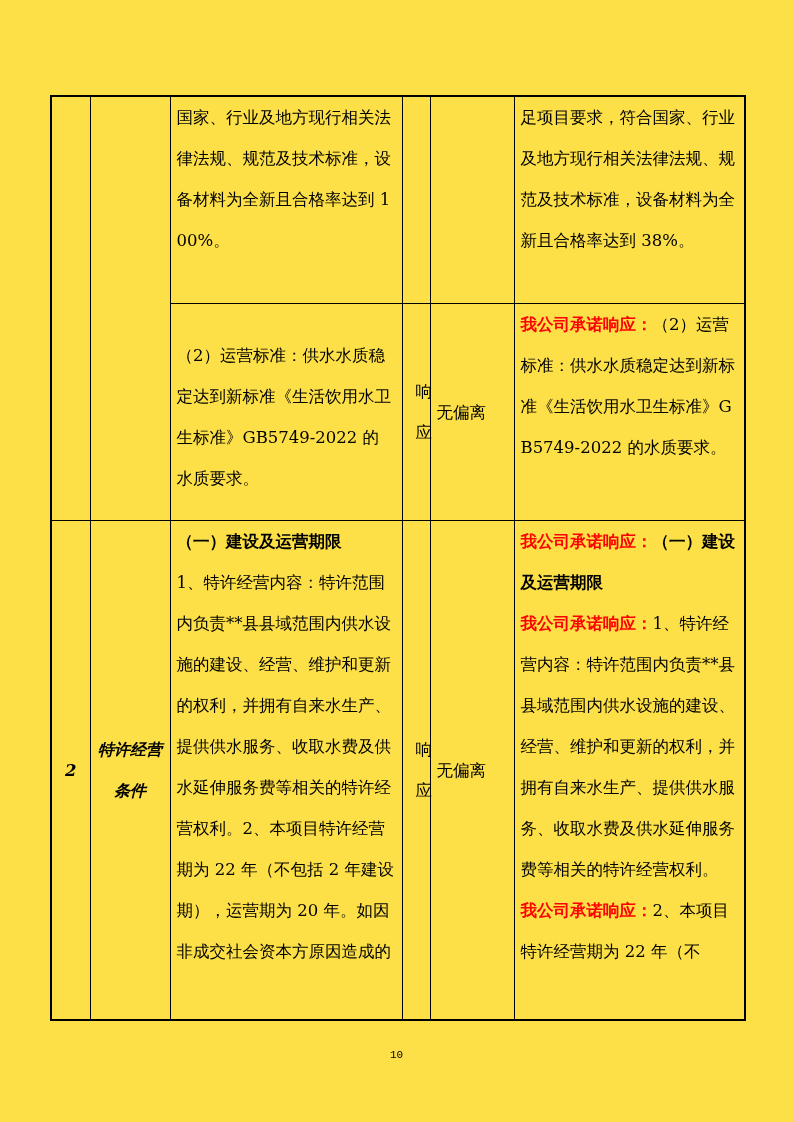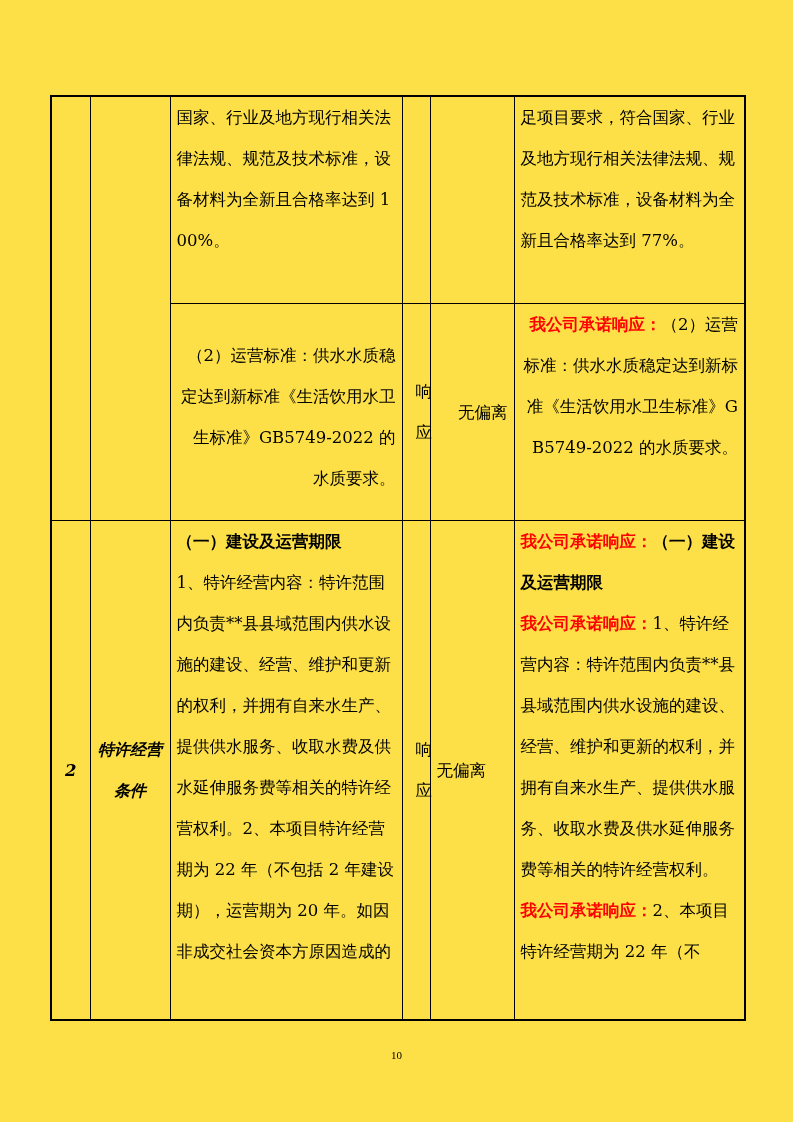--- a/index.html
+++ b/index.html
@@ -49,31 +49,31 @@
     td.narrow { padding: 0 13px !important; text-align: center; }
     .bold { font-weight: bold; }
     .red { color: #ff0000; font-weight: bold; }
     .sans-bold {
       font-family: "DejaVu Sans", "Liberation Sans", sans-serif;
       font-weight: bold;
       line-height: 24px;
       font-size: 16px;
     }
     .row-a td { height: 206px; }
-    .row-b td { height: 206px; text-align: right; }
+    .row-b td { height: 206px; }
     .row-c td { height: 498px; margin-top: 39px; }
     .resp-vert { line-height: 40px; }
     .page-number {
       position: absolute;
       top: 1049px;
       left: 0;
       width: 793px;
       text-align: center;
       font-size: 11px;
-      font-family: Liberation Serif, serif;
+      font-family: Liberation Mono, monospace;
     }
     .line { display: block; }
   </style>
 </head>
 <body>
 
 <div class="page">
 
   <table class="resp">
     <colgroup>
@@ -86,21 +86,21 @@
     </colgroup>
     <tbody>
 
       <tr class="row-a">
         <td rowspan="2"></td>
         <td rowspan="2"></td>
         <td>国家、行业及地方现行相关法律法规、规范及技术标准，设备材料为全新且合格率达到 100%。</td>
         <td></td>
         <td></td>
         <td>
-          <span>足项目要求，符合国家、行业及地方现行相关法律法规、规范及技术标准，设备材料为全新且合格率达到 77%。</span>
+          <span>足项目要求，符合国家、行业及地方现行相关法律法规、规范及技术标准，设备材料为全新且合格率达到 38%。</span>
         </td>
       </tr>
 
       <tr class="row-b">
         <td class="mid" style="padding-top:10px;">（2）运营标准：供水水质稳定达到新标准《生活饮用水卫生标准》GB5749-2022 的水质要求。</td>
         <td class="mid narrow resp-vert">响应</td>
         <td class="mid">无偏离</td>
         <td>
           <span class="red">我公司承诺响应：</span><span>（2）运营标准：供水水质稳定达到新标准《生活饮用水卫生标准》GB5749-2022 的水质要求。</span>
         </td>

